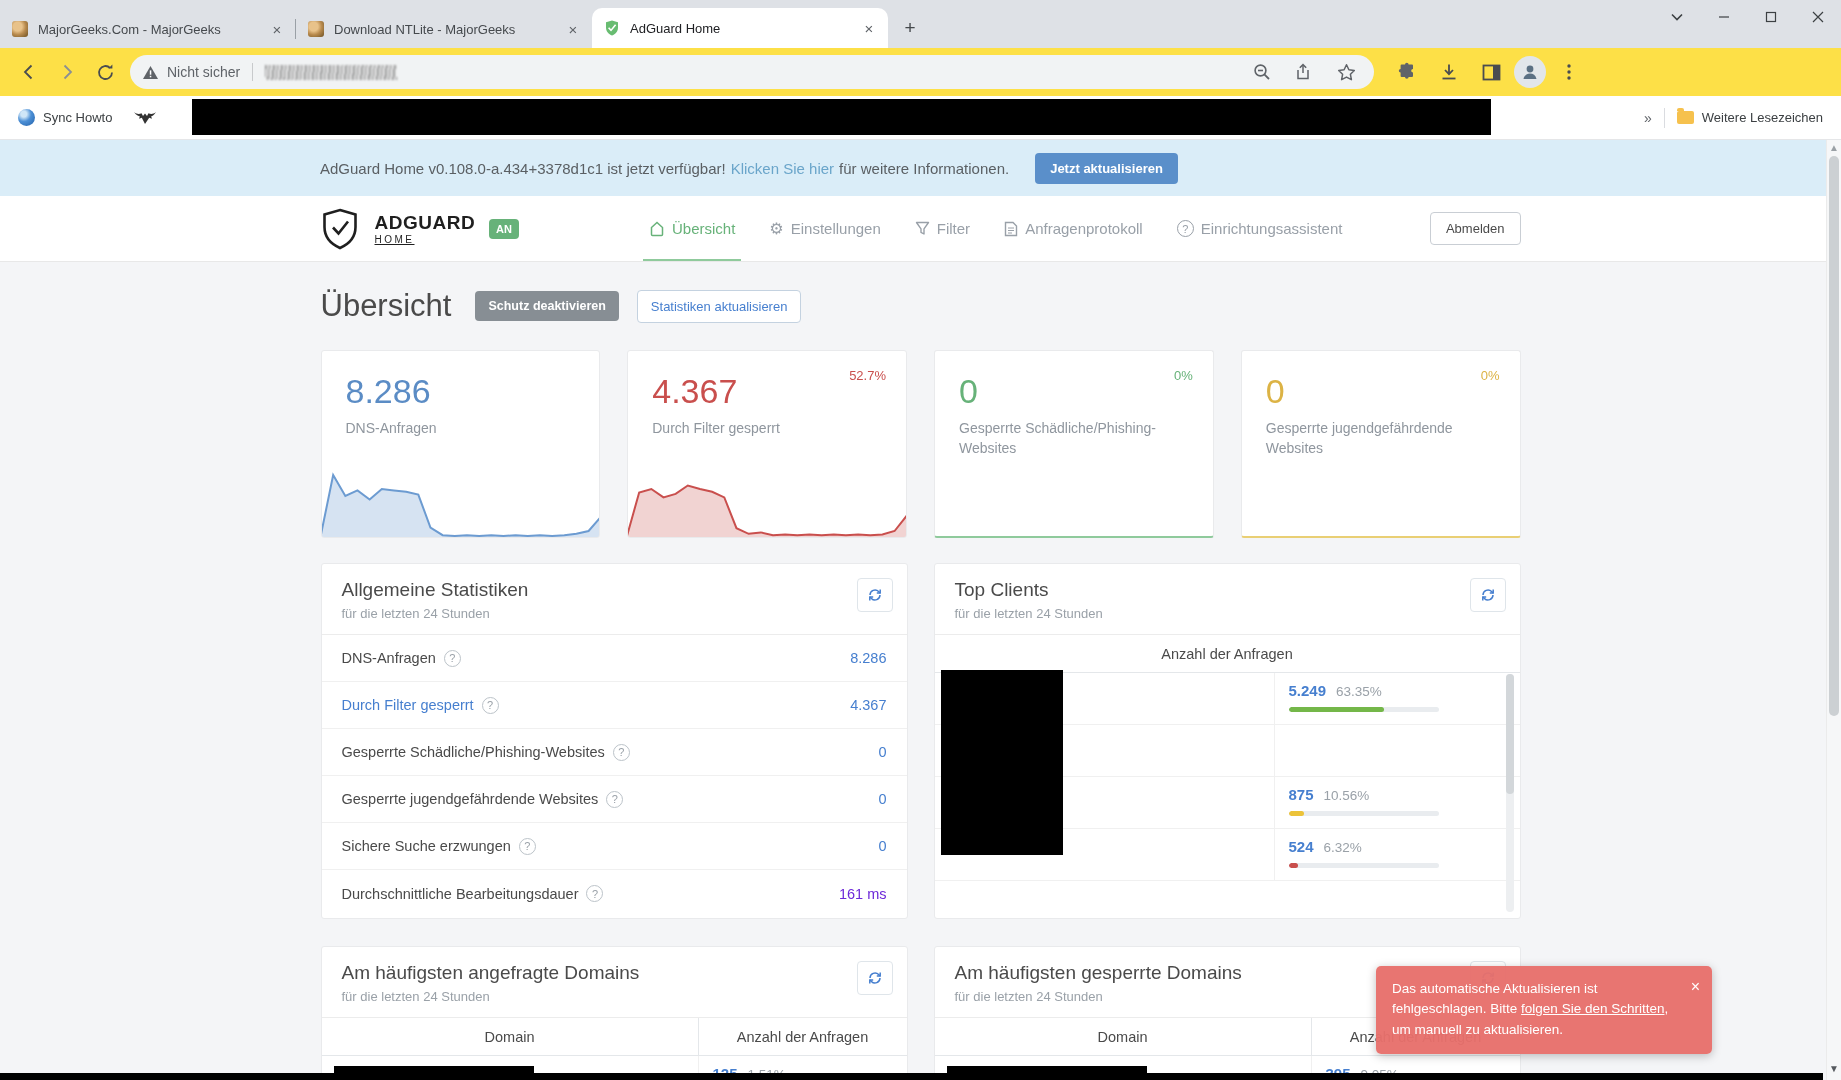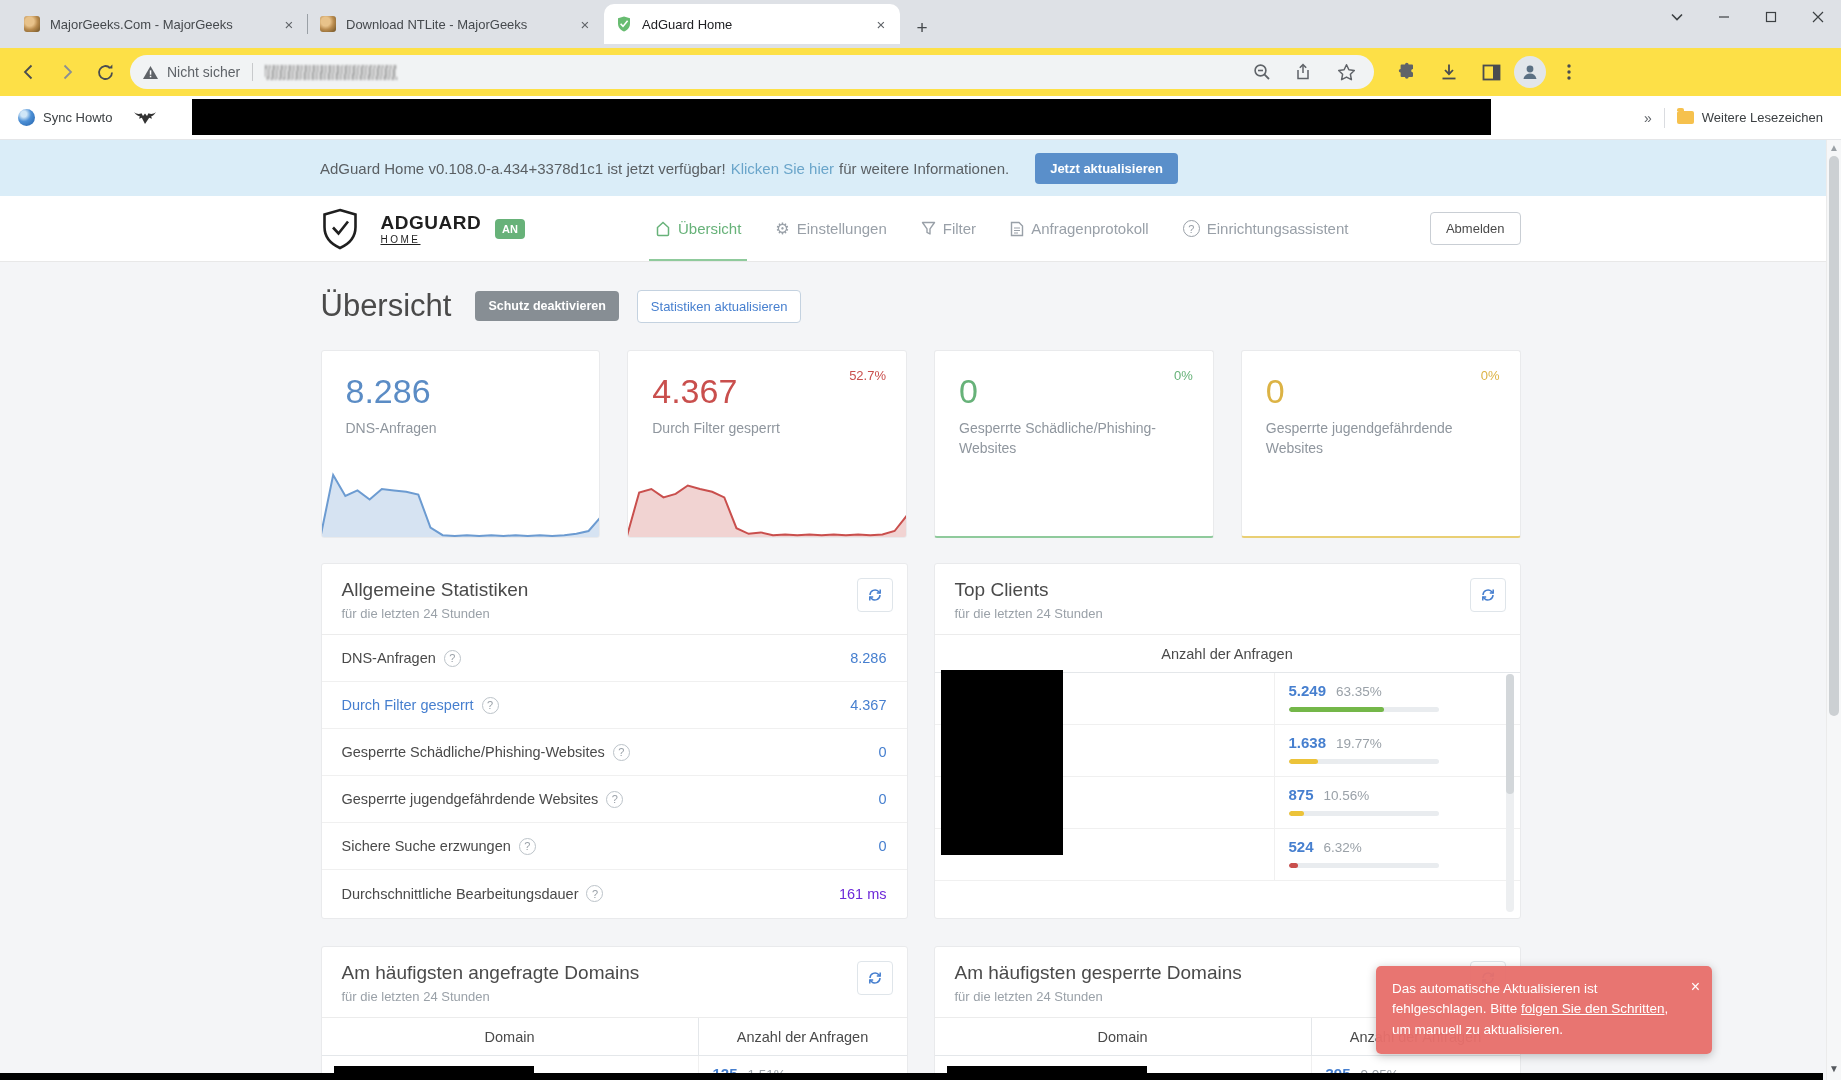--- a/index.html
+++ b/index.html
@@ -1,21 +1,21 @@
 <!DOCTYPE html>
 <html><head>
 <meta charset="utf-8">
 <style>
   * { margin:0; padding:0; box-sizing:border-box; }
   html,body { width:1841px; height:1080px; overflow:hidden; }
   body { font-family:"Liberation Sans","DejaVu Sans",sans-serif; background:#fff; position:relative; }
 
   
   .tabstrip { position:absolute; top:0; left:0; width:1841px; height:48px; background:#dee1e6; display:flex; align-items:flex-end; }
-  .tabs { display:flex; align-items:center; padding-left:12px; height:48px; }
+  .tabs { display:flex; align-items:flex-end; height:48px; }
   .tab { width:296px; height:38px; display:flex; align-items:center; padding:0 10px 0 12px; font-size:13px; color:#45494d; position:relative; }
   .tab .fav { width:16px; height:16px; margin-right:10px; flex:0 0 16px; }
   .tab .t-title { flex:1; white-space:nowrap; overflow:hidden; }
   .tab .t-close { width:18px; height:18px; display:flex; align-items:center; justify-content:center; color:#5f6368; font-size:15px; border-radius:50%; }
   .tab.inactive + .tab.inactive::before { content:""; position:absolute; left:-1px; top:9px; height:20px; width:1px; background:#9aa0a6; }
   .tab.active { background:#fff; border-radius:10px 10px 0 0; height:40px; color:#202124; }
   .newtab-btn { width:28px; height:28px; margin:0 0 6px 8px; display:flex; align-items:center; justify-content:center; border-radius:50%; color:#45494d; font-size:19px; }
   .win-controls { margin-left:auto; display:flex; height:48px; align-items:flex-start; }
   .win-btn { width:47px; height:34px; display:flex; align-items:center; justify-content:center; color:#3c4043; }
 
@@ -44,21 +44,21 @@
   .folder::before { content:""; position:absolute; top:-3px; left:0; width:7px; height:3px; background:#f6c14d; border-radius:2px 2px 0 0; }
 
   
   .upd-banner { position:absolute; top:140px; left:0; width:1841px; height:56px; background:#daedf8; display:flex; align-items:center; font-size:15px; color:#5a5f63; }
   .upd-inner { margin-left:320px; display:flex; align-items:center; }
   .upd-banner a { color:#6aa5ca; text-decoration:none; margin:0 5px; }
   .btn-update { margin-left:26px; background:#5a8fca; color:#fff; border:none; border-radius:4px; font-weight:bold; font-size:13px; padding:8px 15px; font-family:inherit; }
 
   .site-header { position:absolute; top:196px; left:0; width:1841px; height:66px; background:#fff; border-bottom:1px solid #e8e8e8; display:flex; align-items:center; }
   .hdr-inner { width:1200px; margin:0 auto; display:flex; align-items:center; height:100%; }
-  .logo { display:flex; align-items:center; gap:22px; }
+  .logo { display:flex; align-items:center; gap:16px; }
   .logo-text { line-height:1; }
   .logo-text .l1 { font-size:19px; font-weight:800; letter-spacing:.5px; color:#1f1f1f; }
   .logo-text .l2 { font-size:10px; letter-spacing:2.5px; color:#1f1f1f; margin-top:3px;text-decoration:underline; }
   .badge-on { background:#67b279; color:#fff; font-size:11px; font-weight:bold; border-radius:4px; padding:4px 7px; margin-left:14px; }
   .main-nav { display:flex; align-items:center; gap:34px; margin-left:130px; height:100%; }
   .nav-item { display:flex; align-items:center; gap:7px; font-size:15px; color:#99a0a8; height:100%; position:relative; }
   .nav-item.active { color:#67b279; }
   .nav-item.active::after { content:""; position:absolute; left:-6px; right:-6px; bottom:0; height:2px; background:#8fca9c; }
   .q-circle { width:17px; height:17px; border:1.5px solid currentColor; border-radius:50%; font-size:11px; display:flex; align-items:center; justify-content:center; }
   .btn-logout { margin-left:auto; background:#fff; border:1px solid #c9ced4; border-radius:4px; font-size:13px; color:#4a4a4a; padding:8px 15px; font-family:inherit; }
@@ -454,26 +454,20 @@
           <div class="c1"></div>
           <div class="c2">
             <span class="cnt">5.249</span><span class="pct">63.35%</span>
             <div class="bar-track">
                 <div class="bar-fill" style="width: 63.35%; background: rgb(116, 183, 73);"></div>
               </div>
           </div>
         </div>
         <div class="t-row">
           <div class="c1"></div>
-          <div class="c2">
-            <span class="cnt">1.638</span><span class="pct">19.77%</span>
-            <div class="bar-track">
-                <div class="bar-fill" style="width: 19.77%; background: rgb(236, 195, 57);"></div>
-              </div>
-          </div>
         </div>
         <div class="t-row">
           <div class="c1"></div>
           <div class="c2">
             <span class="cnt">875</span><span class="pct">10.56%</span>
             <div class="bar-track">
                 <div class="bar-fill" style="width: 10.56%; background: rgb(236, 195, 57);"></div>
               </div>
           </div>
         </div>

